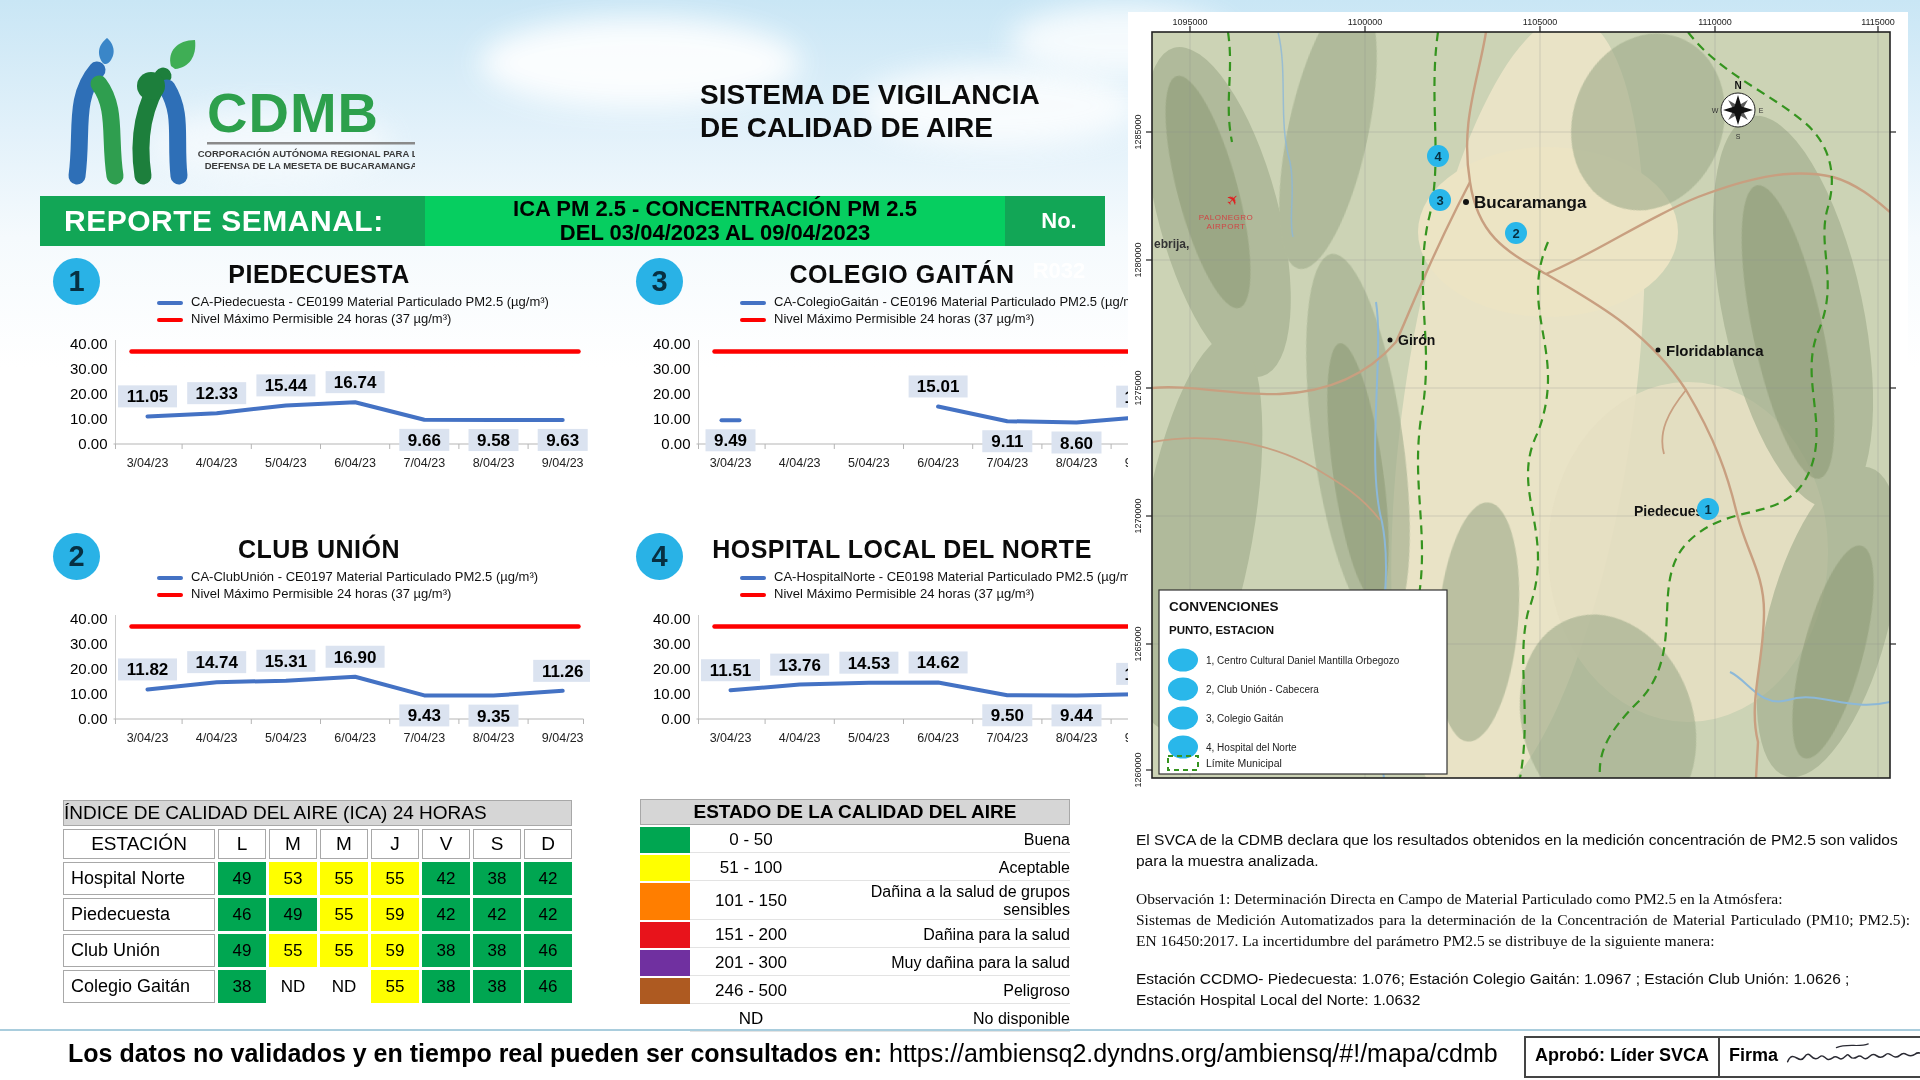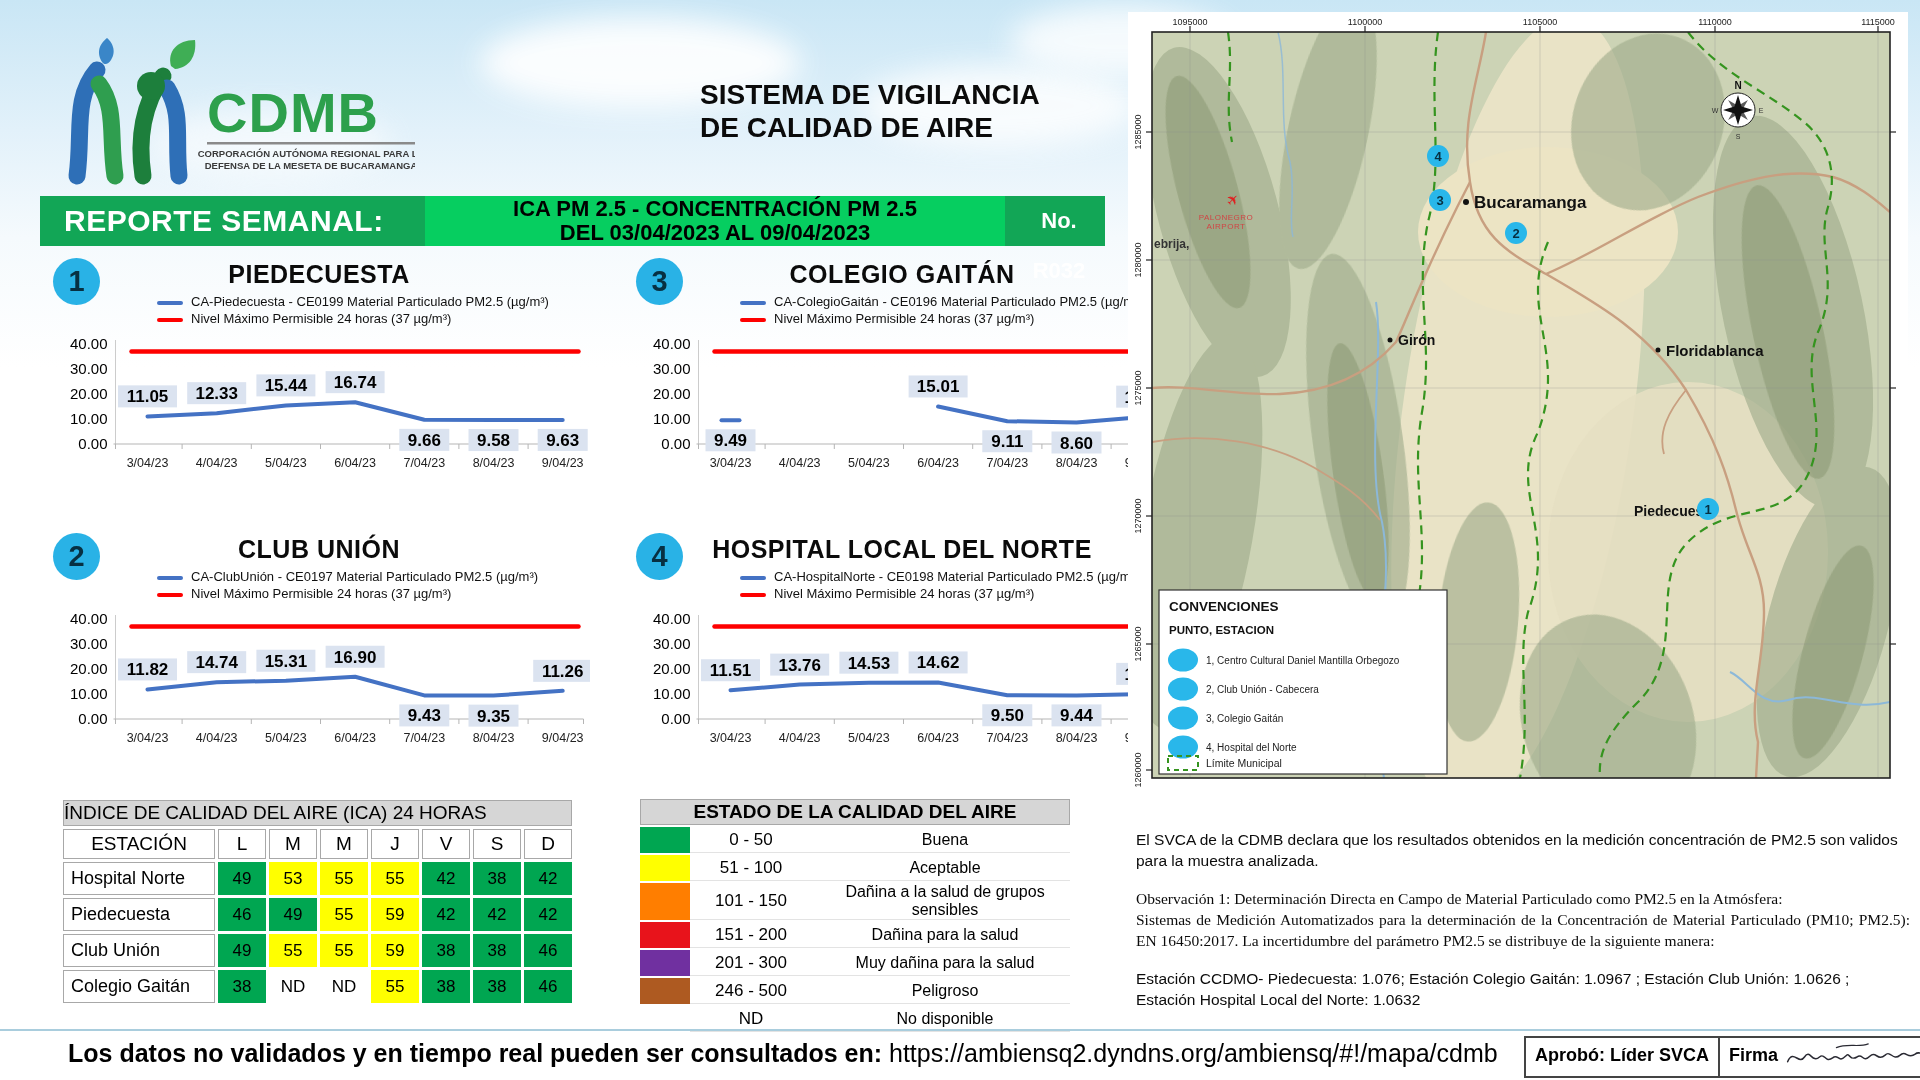--- a/index.html
+++ b/index.html
@@ -46,21 +46,21 @@
   .ica-table td.val { font-size:17px; text-align:center; color:#000; }
   .ica-table td.nd  { background:#fff; font-size:17px; text-align:center; }
 
   
   .estado-table { position:absolute; left:640px; top:797px; border-collapse:separate; border-spacing:0 2px; }
   .estado-title { background:#d6d6d6; border:1px solid #a8a8a8; font-size:19px; font-weight:800;
                   text-align:center; height:30px; color:#000;}
   .estado-table td { height:26px; }
   .estado-table td.swatch { width:50px; }
   .estado-table td.range  { width:122px; text-align:center; font-size:17px; border-bottom:1px solid #e3e3e3; color:#000;}
-  .estado-table td.desc   { width:258px; text-align:center; font-size:16px; padding-left:8px; border-bottom:1px solid #e3e3e3; color:#000;}
+  .estado-table td.desc   { width:258px; text-align:right; font-size:16px; padding-left:8px; border-bottom:1px solid #e3e3e3; color:#000;}
 
   
   .map-panel { position:absolute; left:1128px; top:12px; width:780px; height:790px; background:#fff; }
 
   
   .notes { position:absolute; left:1136px; top:830px; width:774px; font-size:15.5px; line-height:1.35; color:#0b0b0b; }
   .notes p { margin-bottom:17px; }
   .notes .just { text-align:justify;font-family:Liberation Serif, serif; }
 
   

